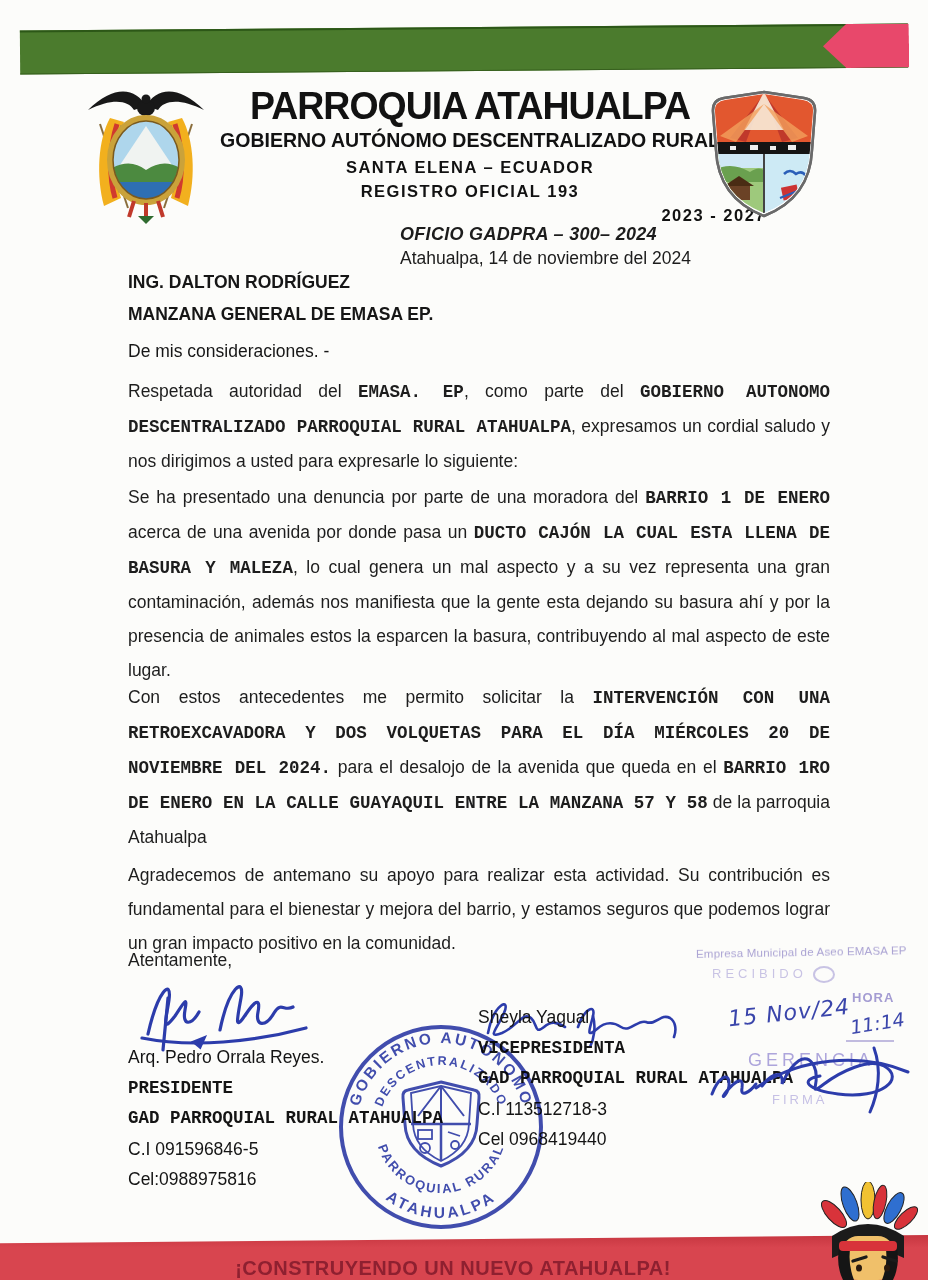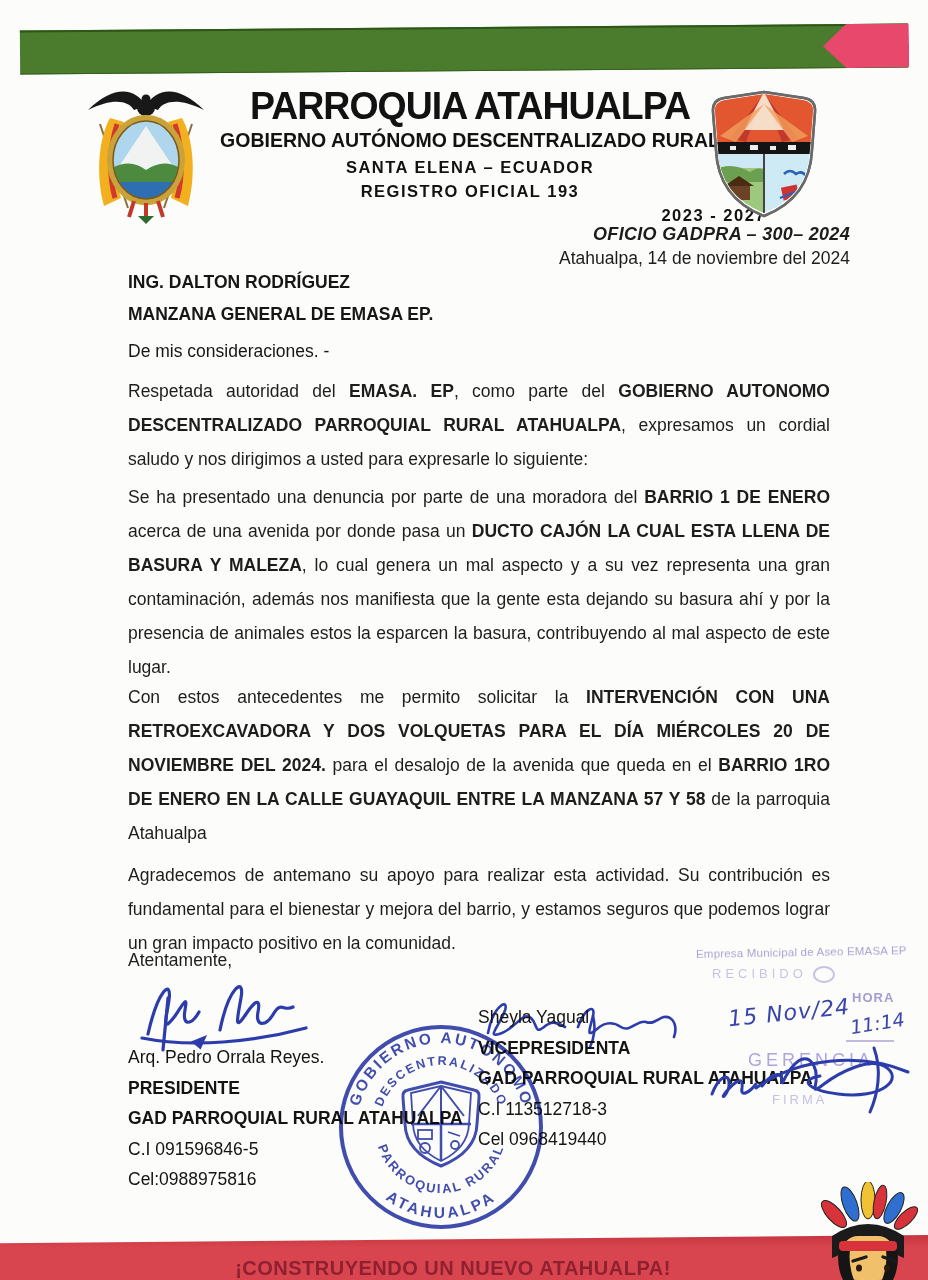--- a/index.html
+++ b/index.html
@@ -1,35 +1,35 @@
 <!DOCTYPE html>
 <html><head>
 <meta charset="utf-8">
 <style>
   html,body{margin:0;padding:0;background:#e8e8e6;}
   .page{position:relative;width:928px;height:1280px;margin:0 auto;background:#fcfcfa;
         overflow:hidden;font-family:"Liberation Sans",sans-serif;color:#262626;}
   .abs{position:absolute;}
-  .b{font-weight:700;}
+  .b{font-weight:700;font-family:Liberation Mono, monospace;}
 
   
   .banner{left:20px;top:27px;width:888px;height:44px;transform:rotate(-0.45deg);}
   .banner-green{position:absolute;inset:0;background:#4b7b2d;border-top:2px solid #2c5717;border-bottom:1px solid #365f1d;}
   .banner-arrow{position:absolute;right:-1px;top:0;bottom:0;width:86px;background:#e8486b;
         clip-path:polygon(27% 0,100% 0,100% 100%,27% 100%,0 50%);}
 
   
   .header-center{left:174px;top:86px;width:592px;text-align:center;color:#121212;}
   .doc-title{font-size:39px;font-weight:700;letter-spacing:-1px;line-height:1;transform:scaleX(.96);}
   .doc-sub1{font-size:19.5px;font-weight:700;margin-top:4px;letter-spacing:0;}
   .doc-sub2{font-size:16.5px;font-weight:700;margin-top:6px;letter-spacing:1.5px;}
   .doc-sub3{font-size:16.5px;font-weight:700;margin-top:5px;letter-spacing:1.5px;}
   .doc-sub4{font-size:16.5px;font-weight:700;margin-top:5px;letter-spacing:1.5px;text-align:right;}
 
-  .oficio-block{left:400px;top:224px;width:450px;text-align:right;color:#1c1c1c;}
+  .oficio-block{left:400px;top:224px;width:450px;text-align:left;color:#1c1c1c;}
   .oficio-line{font-size:18px;font-weight:700;font-style:italic;letter-spacing:.3px;}
   .date-line{font-size:17.5px;margin-top:3px;}
 
   .recipient{left:128px;top:266px;font-size:17.5px;line-height:32px;color:#161616;}
   .recipient .r-bold{font-weight:700;}
   .salutation{margin-top:5px;font-weight:400;}
 
   .para{left:128px;width:702px;font-size:17.5px;line-height:34px;text-align:justify;color:#1d1d1d;}
   .p1{top:356px;} .p2{top:462px;} .p3{top:662px;} .p4{top:840px;}
   .closing{left:128px;top:950px;font-size:17.5px;color:#1d1d1d;}

